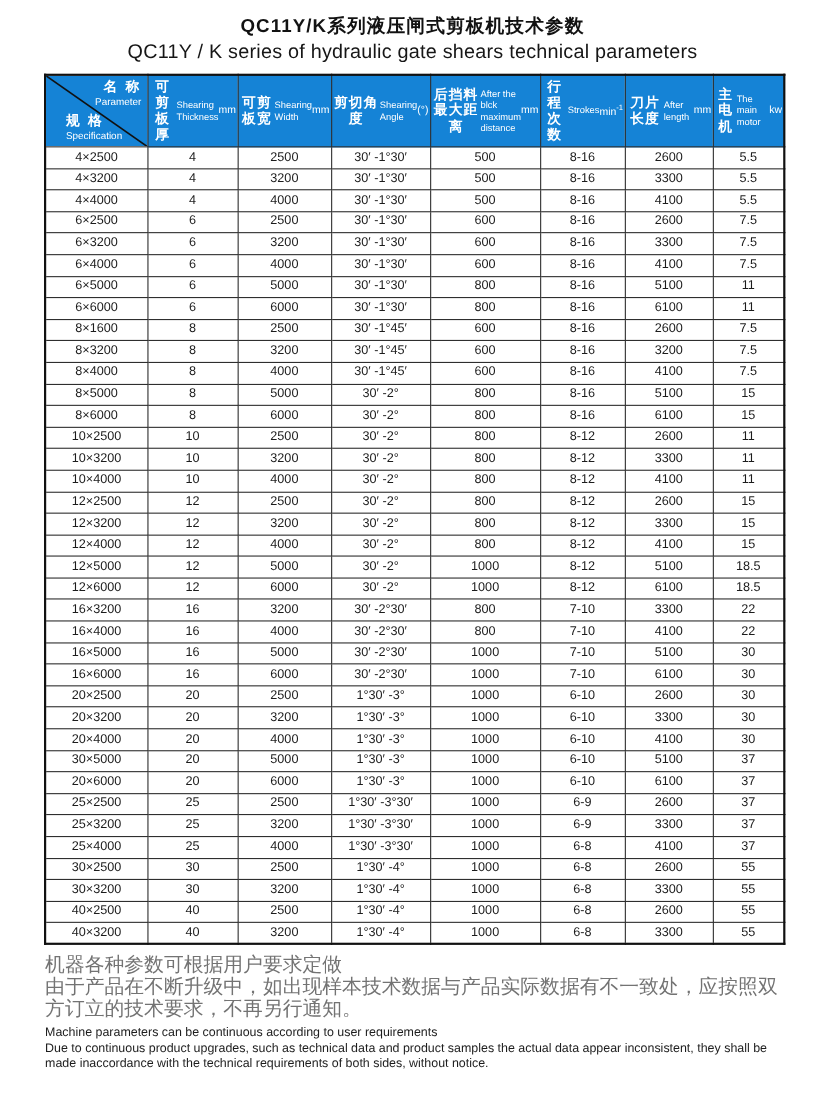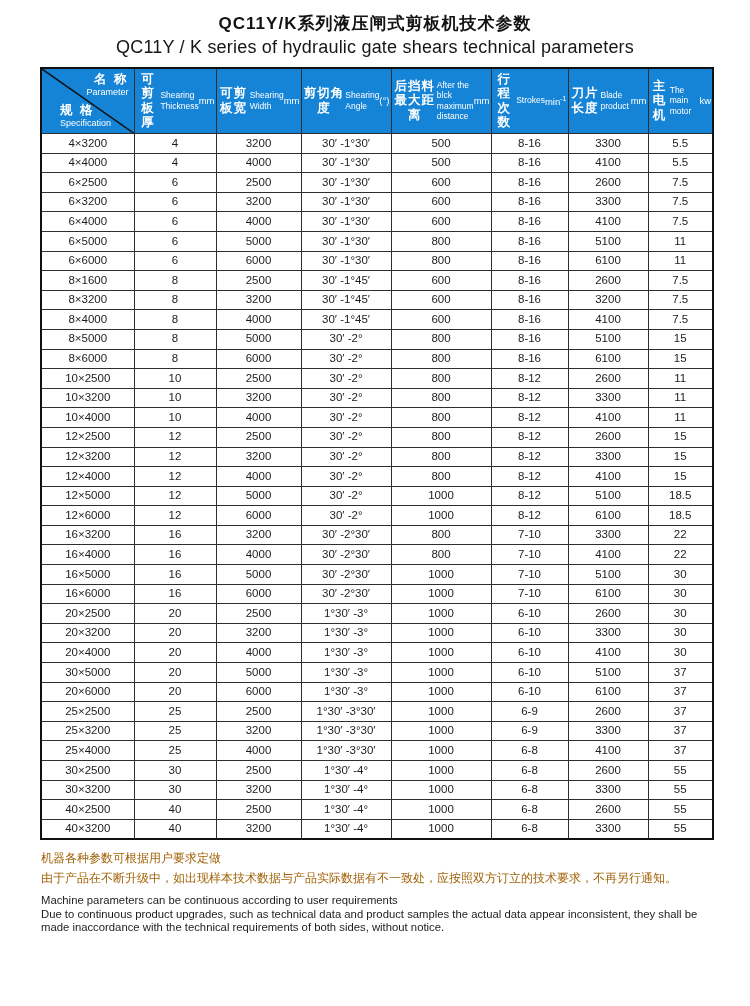--- a/index.html
+++ b/index.html
@@ -48,21 +48,21 @@
   th.corner svg{position:absolute;left:0;top:0;width:100%;height:100%;display:block;}
   .c-top{position:absolute;top:4px;right:5px;text-align:right;}
   .c-bottom{position:absolute;bottom:4px;left:18px;text-align:left;}
   .c-zh{font-size:12.5px;font-weight:bold;letter-spacing:2px;line-height:1.1;}
   .c-en{font-size:9px;line-height:1.2;}
   tbody td{
     text-align:center;font-size:11.5px;height:19.6px;padding:0;
     color:var(--text);line-height:1;
   }
   .notes{margin:8px 0 0 41px;width:676px;}
-  .note-zh{margin:0;font-size:12px;line-height:20px;color:#a16207;}
+  .note-zh{margin:0;font-size:18px;line-height:20px;color:#737373;}
   .note-en{margin:0;font-size:11.3px;line-height:13.8px;color:#1d1d1d;}
   .note-en.first{margin-top:6px;}
 </style>
 </head>
 <body>
 
 <div class="page">
   <h1 class="title-zh">QC11Y/K系列液压闸式剪板机技术参数</h1>
   <h2 class="title-en">QC11Y / K series of hydraulic gate shears technical parameters</h2>
 
@@ -144,39 +144,49 @@
                 <div>Strokes</div>
               </div>
               <div class="h-spacer"></div>
               <div class="h-unit">min<sup>-1</sup></div>
             </div>
           </th>
           <th>
             <div class="hwrap">
               <div class="h-zh">刀片长度</div>
               <div class="h-en">
-                <div>Blade product</div>
+                <div>After length</div>
               </div>
               <div class="h-spacer"></div>
               <div class="h-unit">mm</div>
             </div>
           </th>
           <th>
             <div class="hwrap">
               <div class="h-zh">主电机</div>
               <div class="h-en">
                 <div>The main motor</div>
               </div>
               <div class="h-spacer"></div>
               <div class="h-unit">kw</div>
             </div>
           </th>
         </tr>
     </thead>
     <tbody>
+        <tr>
+          <td>4×2500</td>
+          <td>4</td>
+          <td>2500</td>
+          <td>30′ -1°30′</td>
+          <td>500</td>
+          <td>8-16</td>
+          <td>2600</td>
+          <td>5.5</td>
+        </tr>
         <tr>
           <td>4×3200</td>
           <td>4</td>
           <td>3200</td>
           <td>30′ -1°30′</td>
           <td>500</td>
           <td>8-16</td>
           <td>3300</td>
           <td>5.5</td>
         </tr>

